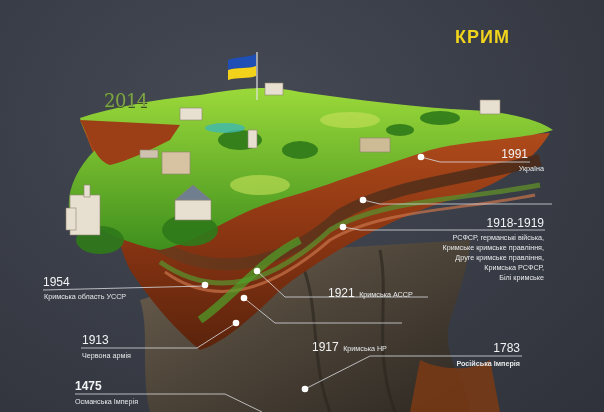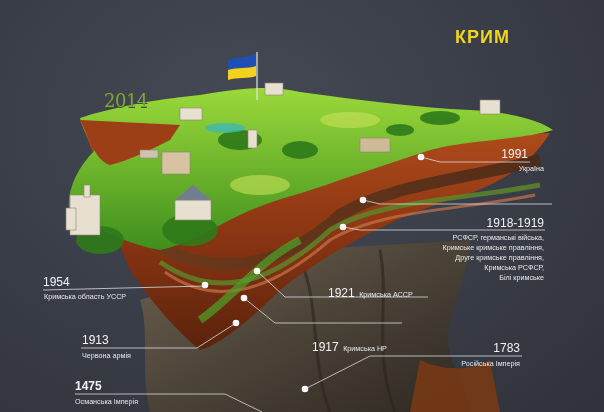--- a/index.html
+++ b/index.html
@@ -153,20 +153,20 @@
   </div>
 
   <div class="lbl" style="left:82px;top:333px;">
     <div class="yr">1913</div>
   </div>
   <div class="lbl sub" style="left:82px;top:351px;">Червона армія</div>
 
   <div class="lbl r" style="right:84px;top:341px;">
     <div class="yr">1783</div>
   </div>
-  <div class="lbl sub r" style="right:84px;top:359px;">Російська Імперія</div>
+  <div class="lbl sub r" style="right:84px;top:359px;font-weight:bold;">Російська Імперія</div>
 
   <div class="lbl" style="left:75px;top:379px;font-weight:bold;">
     <div class="yr">1475</div>
   </div>
   <div class="lbl sub" style="left:75px;top:397px;">Османська Імперія</div>
 
 </div>
 
 </body></html>

